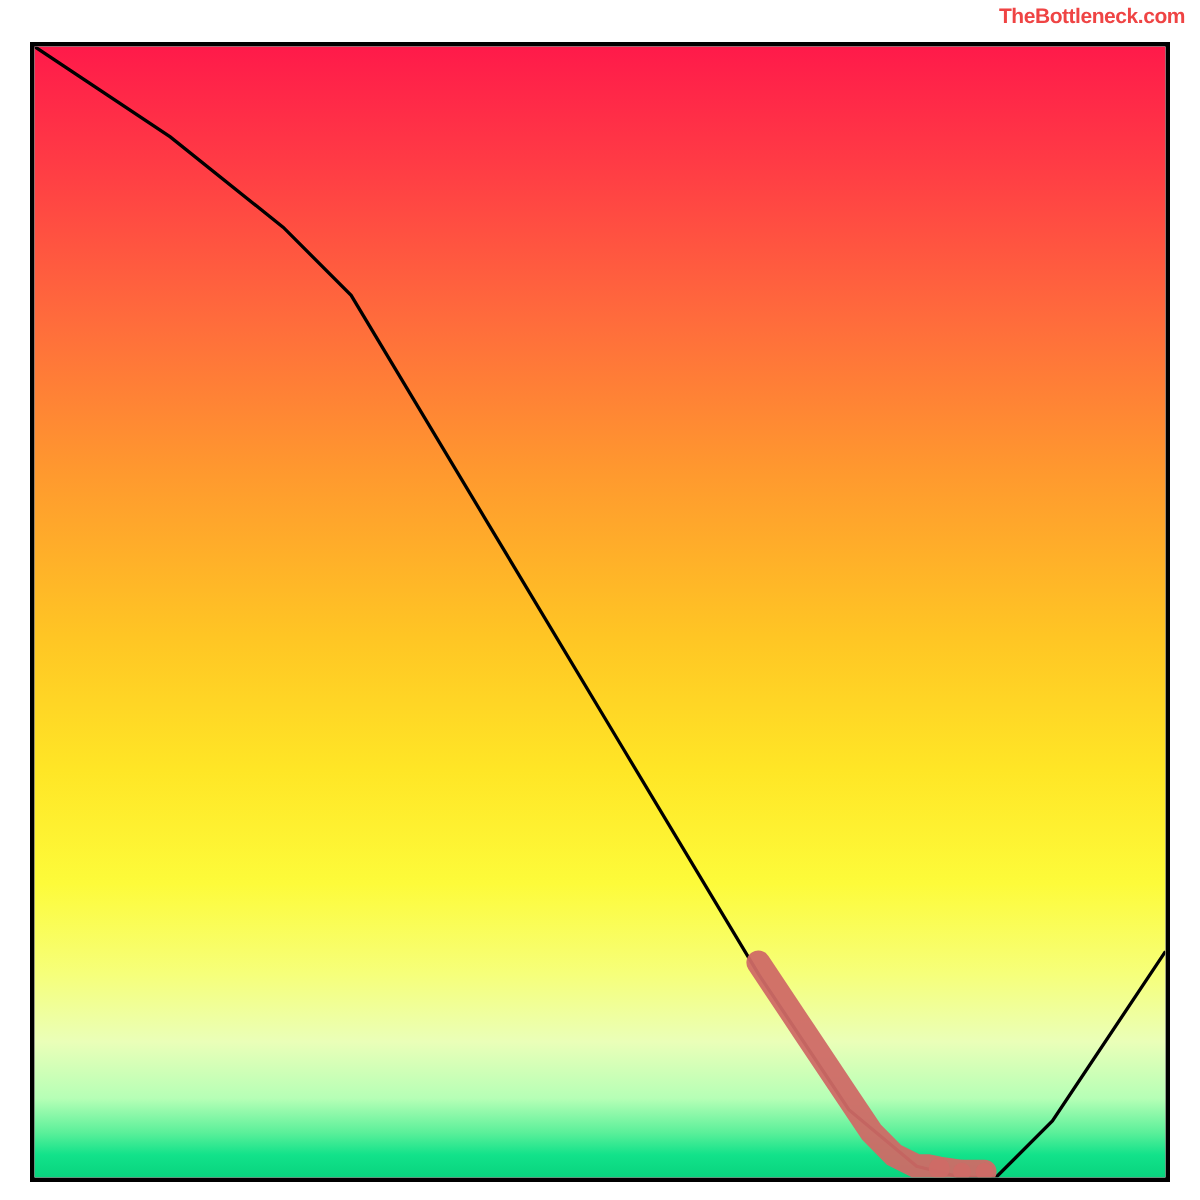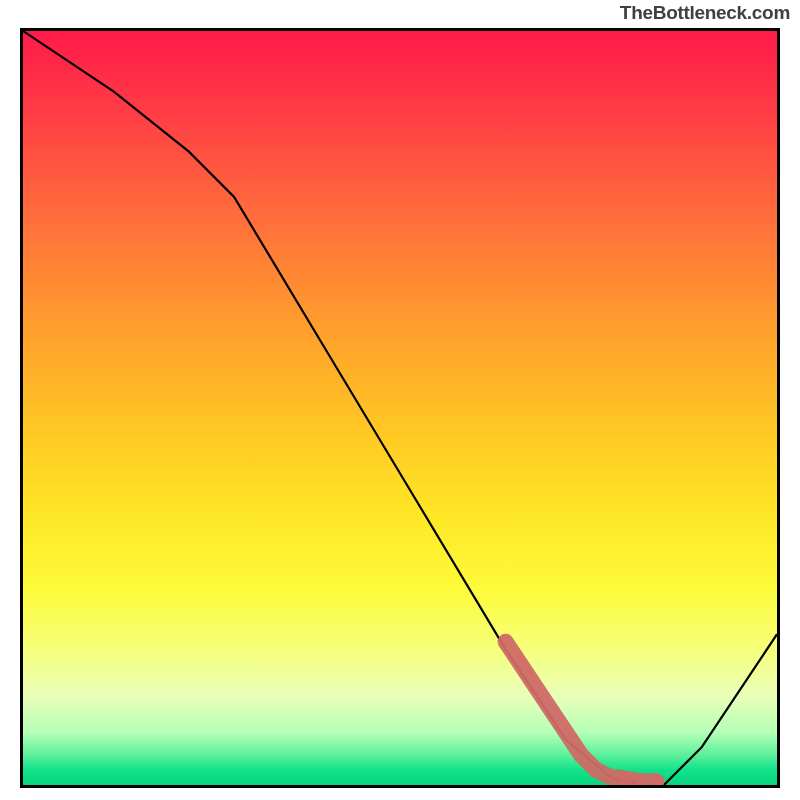--- a/index.html
+++ b/index.html
@@ -15,23 +15,23 @@
     position: absolute;
     left: 0;
     top: 0;
     width: 800px;
     height: 800px;
   }
   .watermark {
     position: absolute;
     right: 10px;
     top: 2px;
-    font-size: 19px;
+    font-size: 14px;
     font-weight: 600;
-    color: #404040;
+    color: #ef4444;
     letter-spacing: -0.3px;
   }
   .plot {
     position: absolute;
     left: 20px;
     top: 28px;
     width: 760px;
     height: 760px;
     border: 3px solid #000;
     box-sizing: border-box;

